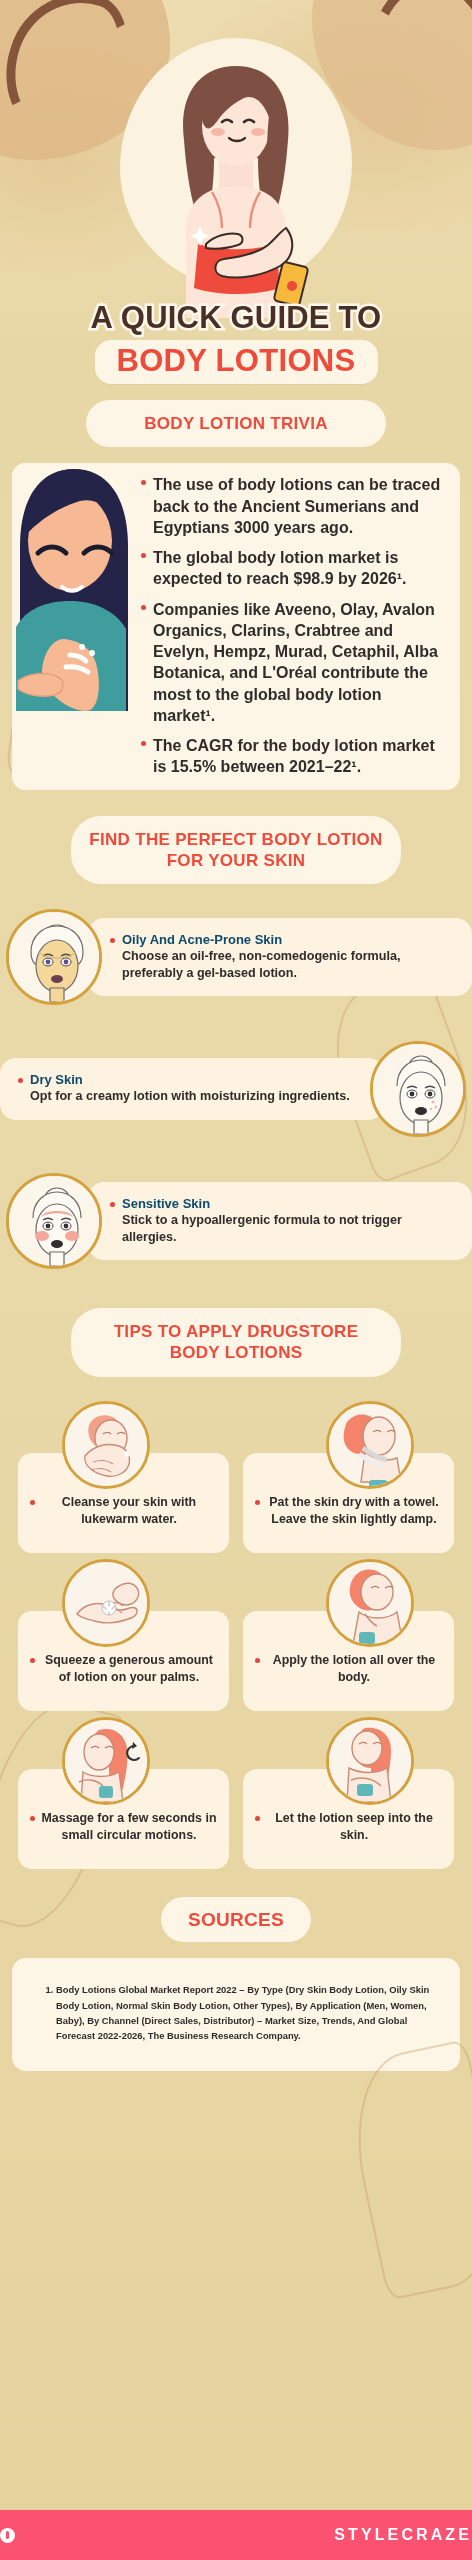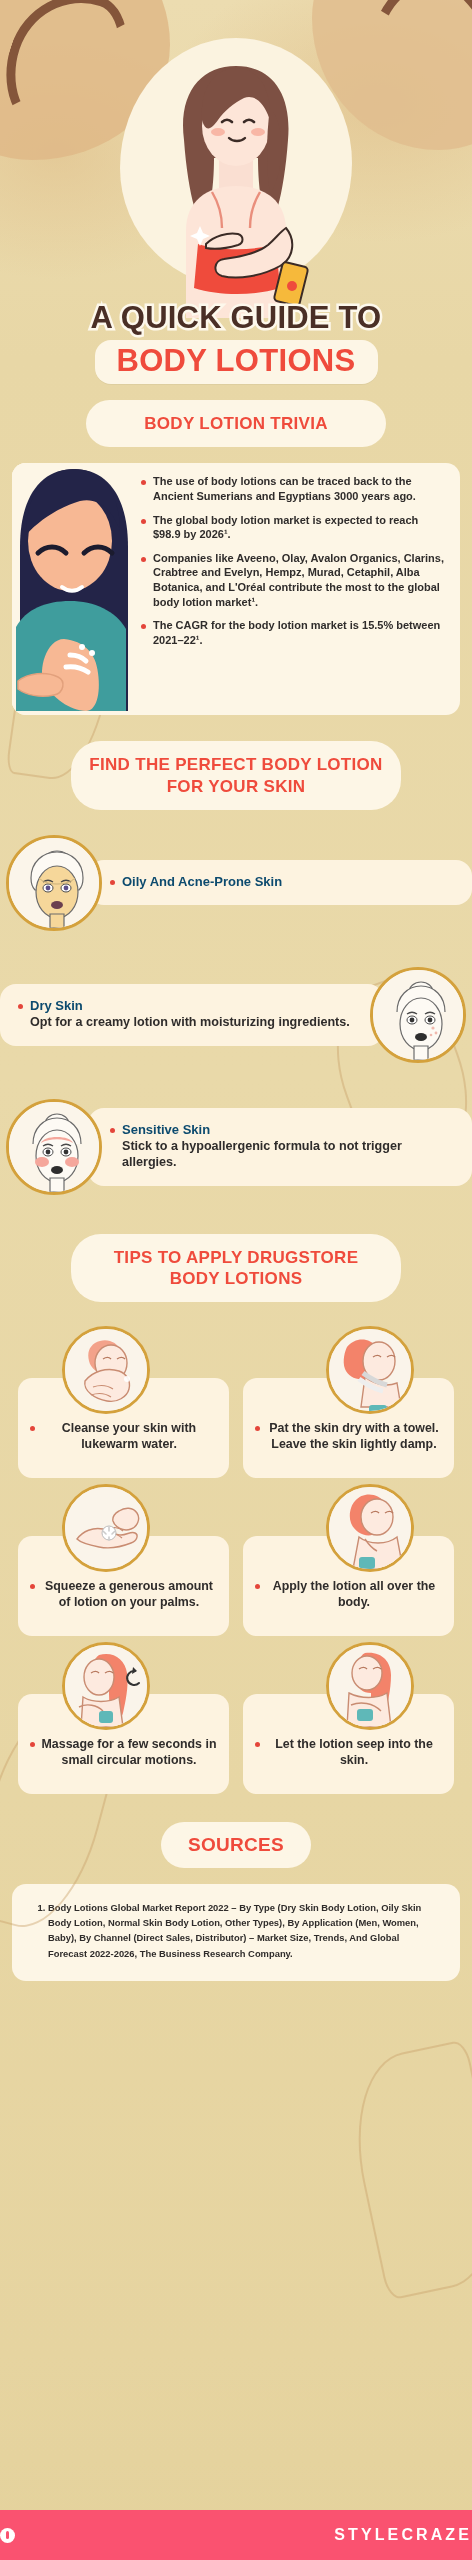--- a/index.html
+++ b/index.html
@@ -169,21 +169,21 @@
   }
   .trivia-list {
     flex: 1;
     padding: 11px 12px 12px 4px;
   }
   .trivia-list li {
     list-style: none;
     position: relative;
     padding-left: 13px;
     margin-bottom: 9px;
-    font-size: 11px;
+    font-size: 16px;
     line-height: 1.33;
     font-weight: 700;
     color: #2f2c2b;
   }
   .trivia-list li:last-child { margin-bottom: 0; }
   .trivia-list li::before {
     content: "";
     position: absolute;
     left: 1px; top: 6px;
     width: 5px; height: 5px;
@@ -304,21 +304,21 @@
     background: #e4453a;
   }
 
   
   .sources-card {
     margin: 16px 12px 0 12px;
     background: #fdf6e6;
     border-radius: 14px;
     padding: 16px 22px 20px 22px;
   }
-  .sources-card ol { margin: 0; padding-left: 14px; }
+  .sources-card ol { margin: 8px; padding-left: 14px; }
   .sources-card li {
     font-size: 9.4px;
     line-height: 1.62;
     color: #2f2c2b;
     font-weight: 700;
   }
 
   
   .footer {
     position: absolute;
@@ -462,20 +462,21 @@
         <ellipse cx="57" cy="50" rx="5" ry="4" fill="#fff" stroke="#4a4a4a" stroke-width="1"></ellipse>
         <circle cx="39" cy="50" r="2.4" fill="#5c4f8a"></circle>
         <circle cx="57" cy="50" r="2.4" fill="#5c4f8a"></circle>
         <path d="M34 44c3-2 7-2 10 0M52 44c3-2 7-2 10 0" stroke="#4a4a4a" stroke-width="1.4" fill="none"></path>
         <ellipse cx="48" cy="67" rx="6" ry="4" fill="#6b3f4f"></ellipse>
         <path d="M30 40c4 4 10 6 18 6s14-2 18-6" stroke="#c9b07a" stroke-width="1" fill="none"></path>
       </svg>
     </div>
     <div class="skin-card">
       <div class="skin-title">Oily And Acne-Prone Skin</div>
+      <div class="skin-desc">Choose an oil-free, non-comedogenic formula, preferably a gel-based lotion.</div>
     </div>
   </div>
 
   <div class="skin-row reverse">
     <div class="skin-avatar">
       <svg viewBox="0 0 96 96" width="96" height="96">
         <rect width="96" height="96" fill="#fbf5ea"></rect>
         <ellipse cx="48" cy="22" rx="12" ry="10" fill="#fdfaf4" stroke="#6b6b6b" stroke-width="1.2"></ellipse>
         <path d="M24 42c0-16 11-26 24-26s24 10 24 26" fill="#fdfaf4" stroke="#6b6b6b" stroke-width="1.2"></path>
         <ellipse cx="48" cy="54" rx="21" ry="26" fill="#fdfaf4" stroke="#6b6b6b" stroke-width="1.2"></ellipse>

